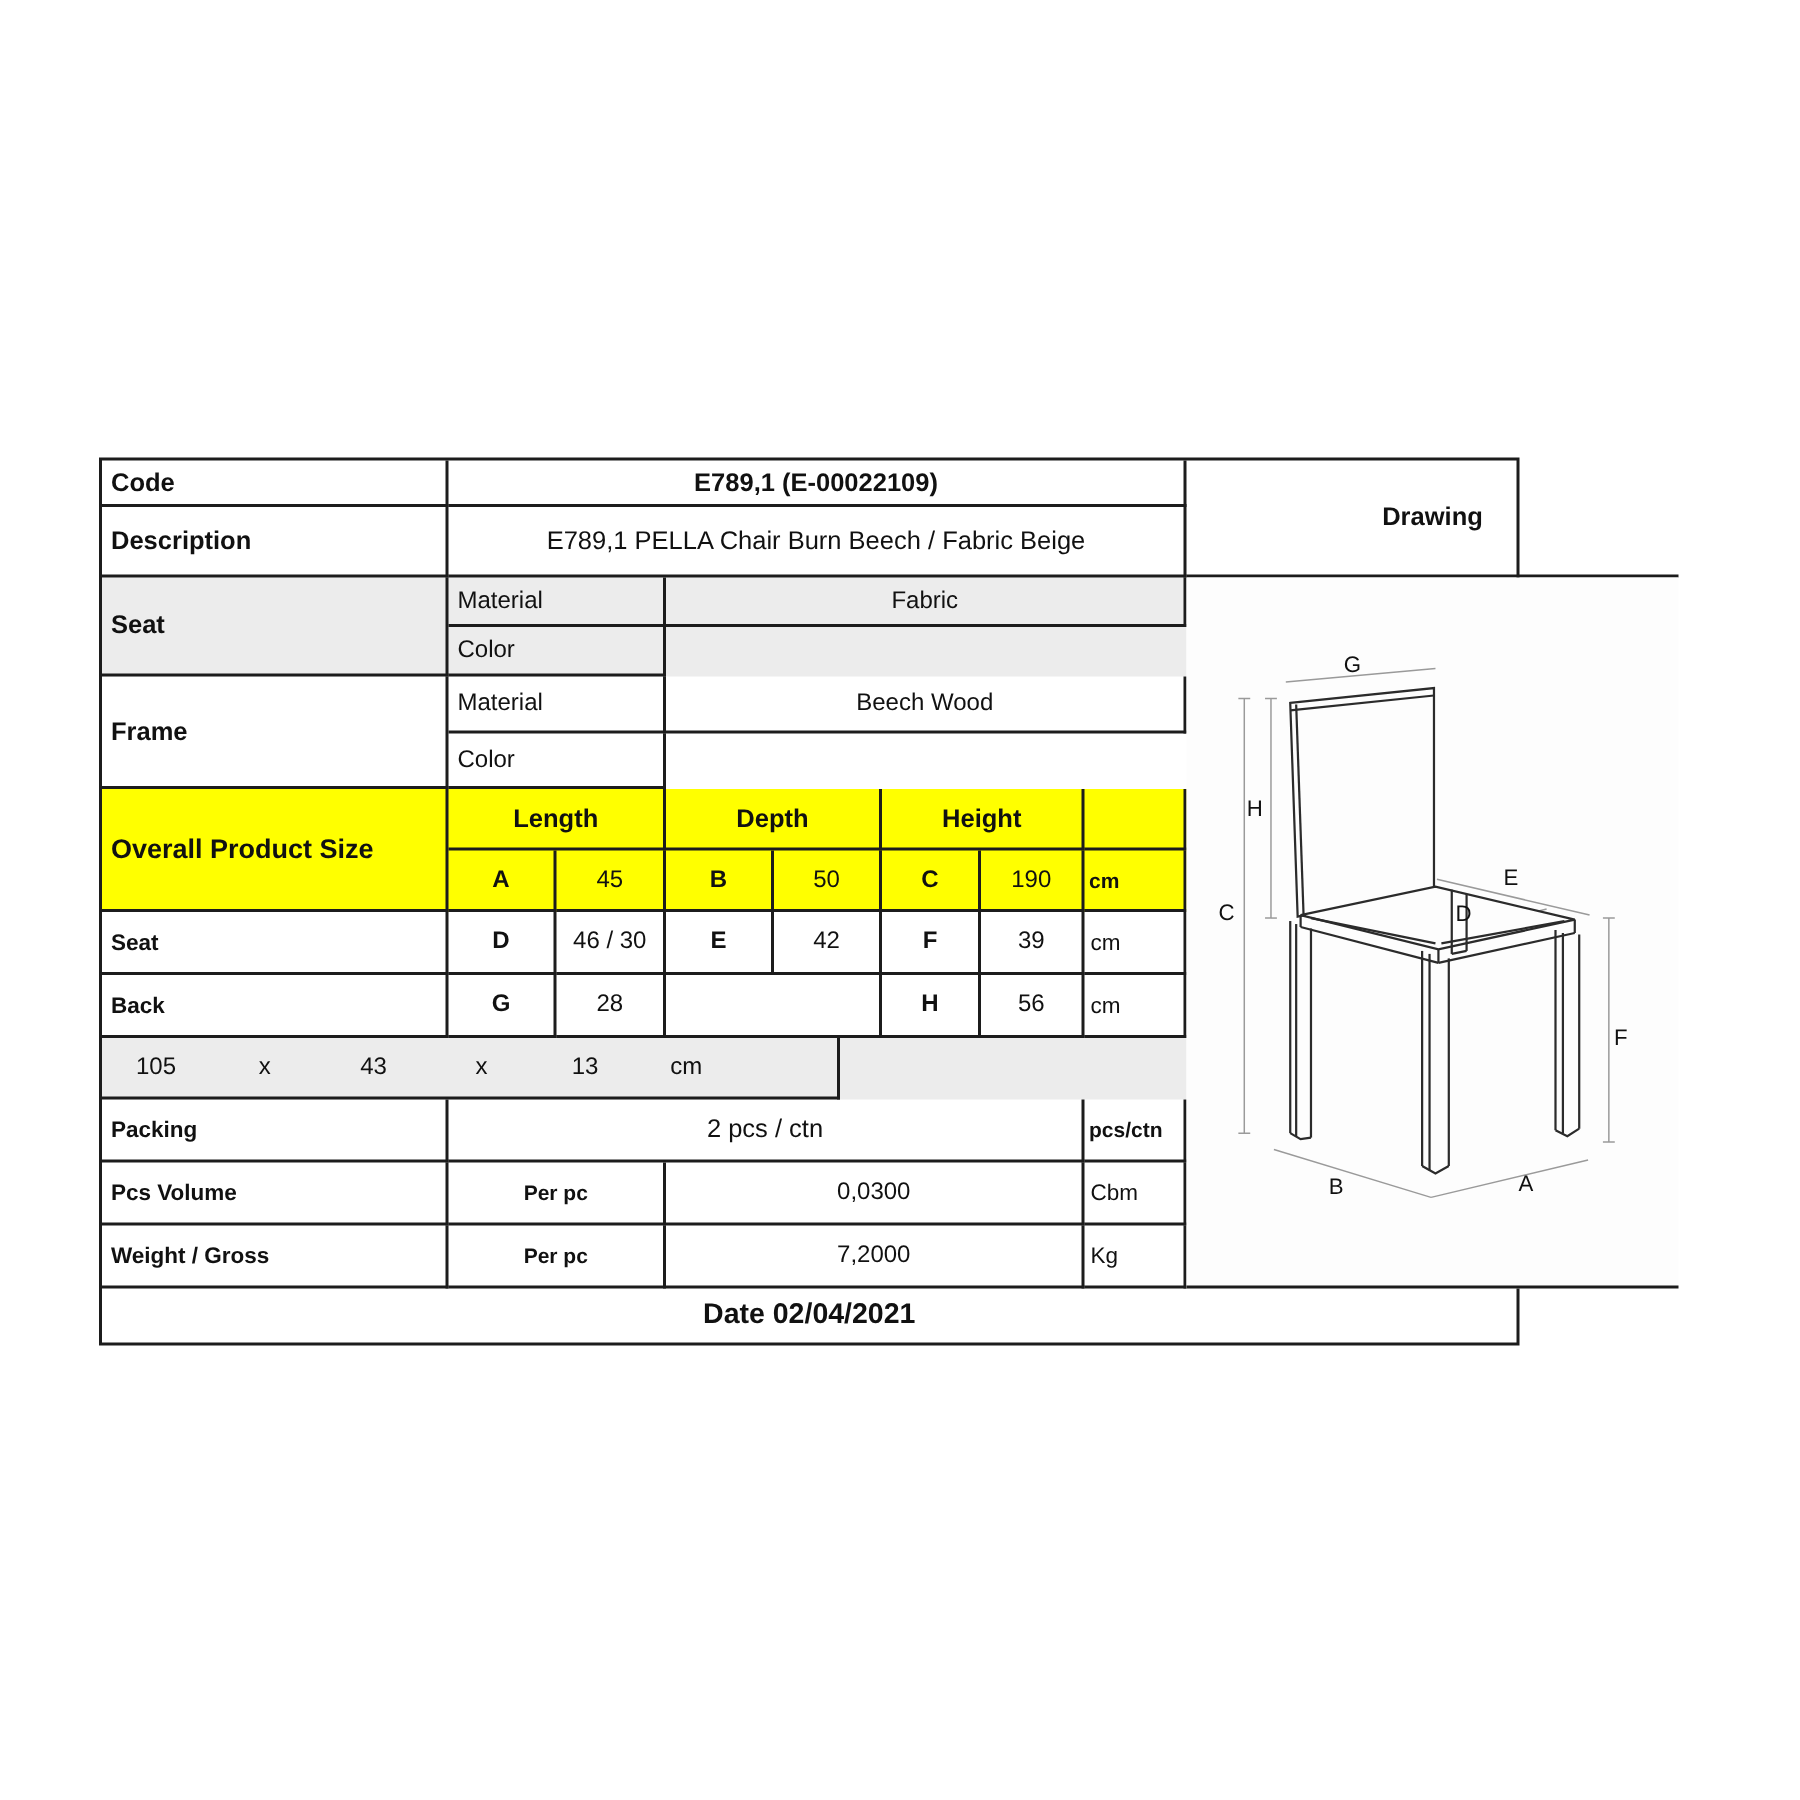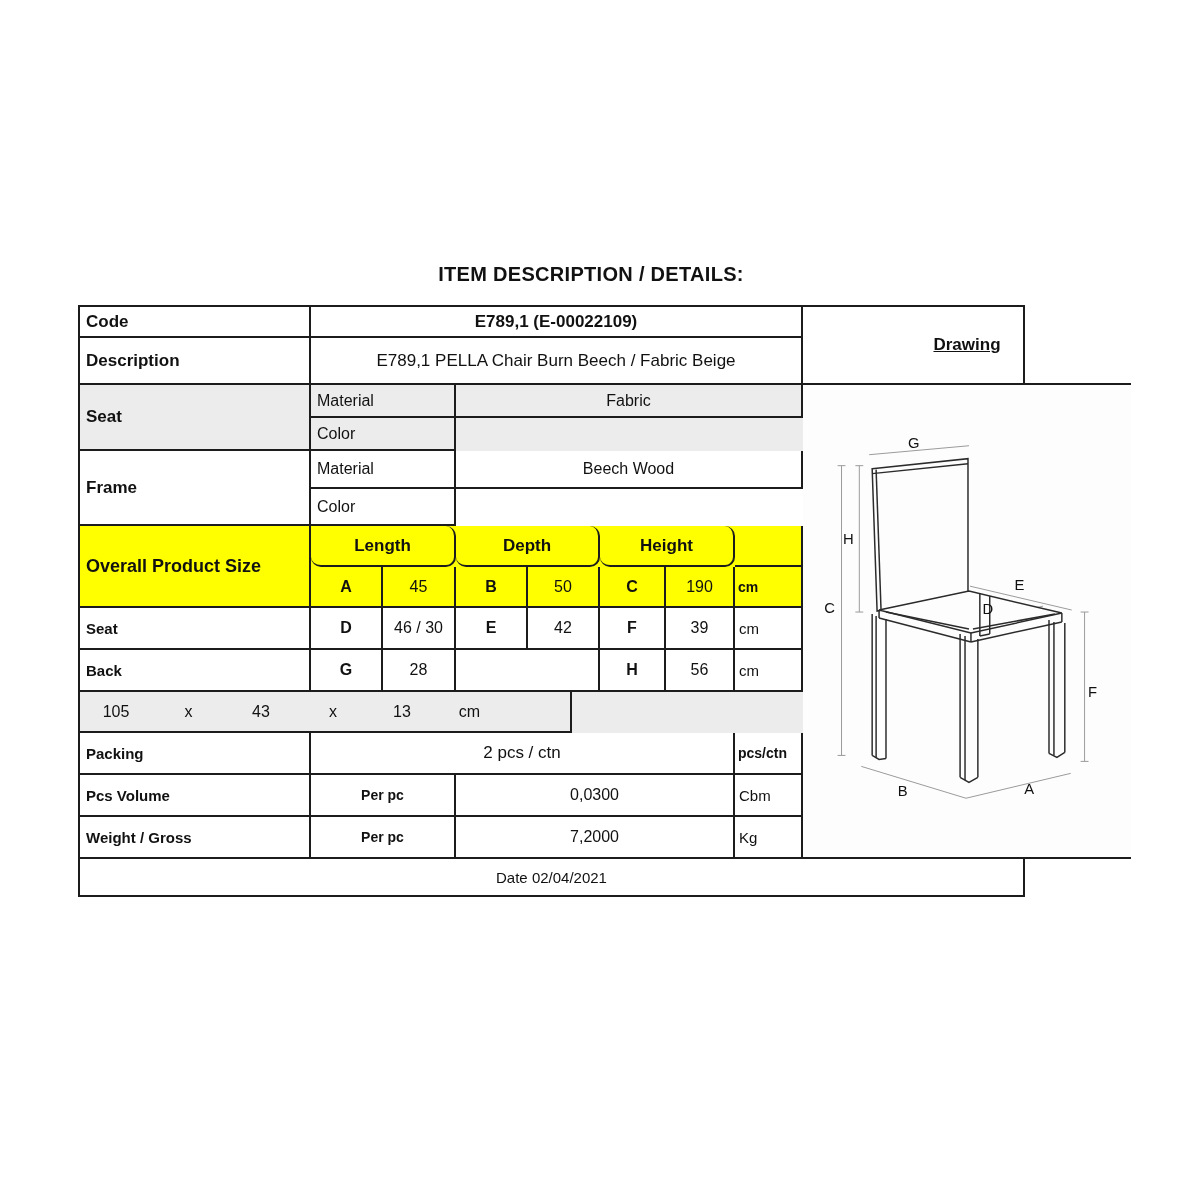--- a/index.html
+++ b/index.html
@@ -3,63 +3,62 @@
 <meta charset="utf-8">
 <style>
   * { box-sizing: border-box; margin: 0; padding: 0; }
   html, body { width: 1200px; height: 1200px; background: #ffffff; }
   body { font-family: "Liberation Sans", sans-serif; color: #111111; }
   .page { position: relative; width: 1200px; height: 1200px; background: #ffffff; overflow: hidden; }
 
   .title { position: absolute; left: 0; top: 263px; width: 1182px; text-align: center;
            font-size: 20px; font-weight: bold; letter-spacing: 0.3px; }
 
-  .tbl { position: absolute; left: 78px; top: 305px; width: 947px; height: 592px;
+  .tbl { position: absolute; left: 66px; top: 305px; width: 947px; height: 592px;
          border: 2px solid #1c1c1c; background: #ffffff; font-size: 16px; }
   .main { display: flex; }
   .left { width: 723px; }
   .row { display: flex; }
   .c { border-right: 2px solid #1c1c1c; border-bottom: 2px solid #1c1c1c;
        display: flex; align-items: center; overflow: hidden; background: transparent; }
   .shade { background: #ececec; }
   .hl { background: #ffff00; }
   .ctr { justify-content: center; }
 
   .lab     { font-weight: bold; font-size: 17px; padding-left: 6px; }
   .lab-sm  { font-weight: bold; font-size: 15px; padding-left: 6px; }
   .lab-big { font-weight: bold; font-size: 18px; padding-left: 6px; }
   .k    { font-size: 16px; padding-left: 6px; }
   .v16  { font-size: 16px; }
   .v17  { font-size: 17px; }
   .bv17 { font-size: 17px; font-weight: bold; }
-  .hdr  { font-weight: bold; font-size: 17px; justify-content: center; border-radius: 10px; }
+  .hdr  { font-weight: bold; font-size: 17px; justify-content: center; }
   .key  { font-weight: bold; font-size: 16px; justify-content: center; }
   .unit  { font-size: 15px; padding-left: 4px; }
   .unitb { font-size: 14px; font-weight: bold; padding-left: 3px; }
   .per   { font-size: 14px; font-weight: bold; justify-content: center; }
 
   .pd { font-size: 16px; }
   .pd span { display: inline-flex; justify-content: center; }
 
-  .drawcol  { width: 328px; text-decoration: underline; }
+  .drawcol  { width: 328px; }
   .drawhead { height: 78px; border-bottom: 2px solid #1c1c1c; display: flex;
               align-items: center; justify-content: center; font-weight: bold; font-size: 17px; }
   .drawarea { height: 474px; border-bottom: 2px solid #1c1c1c; background: #fdfdfd; }
 
   .daterow { height: 36px; display: flex; align-items: center; justify-content: center;
-             font-weight: normal; font-size: 15px; }
+             font-weight: bold; font-size: 19px; }
 
   svg text { font-family: "Liberation Sans", sans-serif; }
 </style>
 </head>
 <body>
 
 <div class="page">
 
-  <div class="title">ITEM DESCRIPTION / DETAILS:</div>
 
   <div class="tbl">
     <div class="main">
 
       <div class="left">
 
         <div class="row" style="height:31px">
           <div class="c lab" style="width:231px">Code</div>
           <div class="c ctr bv17" style="width:492px">E789,1 (E-00022109)</div>
         </div>

